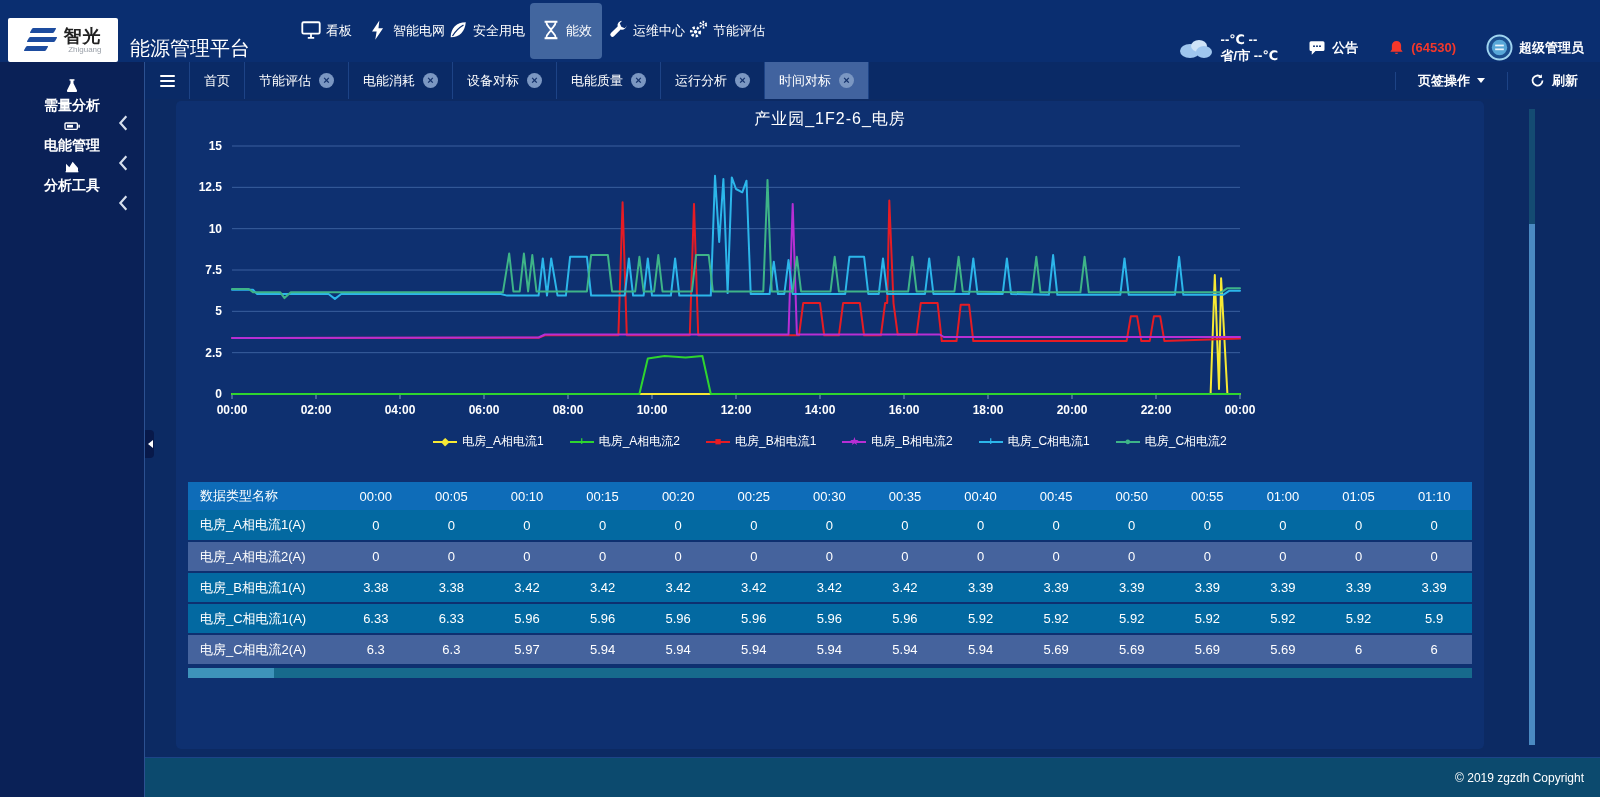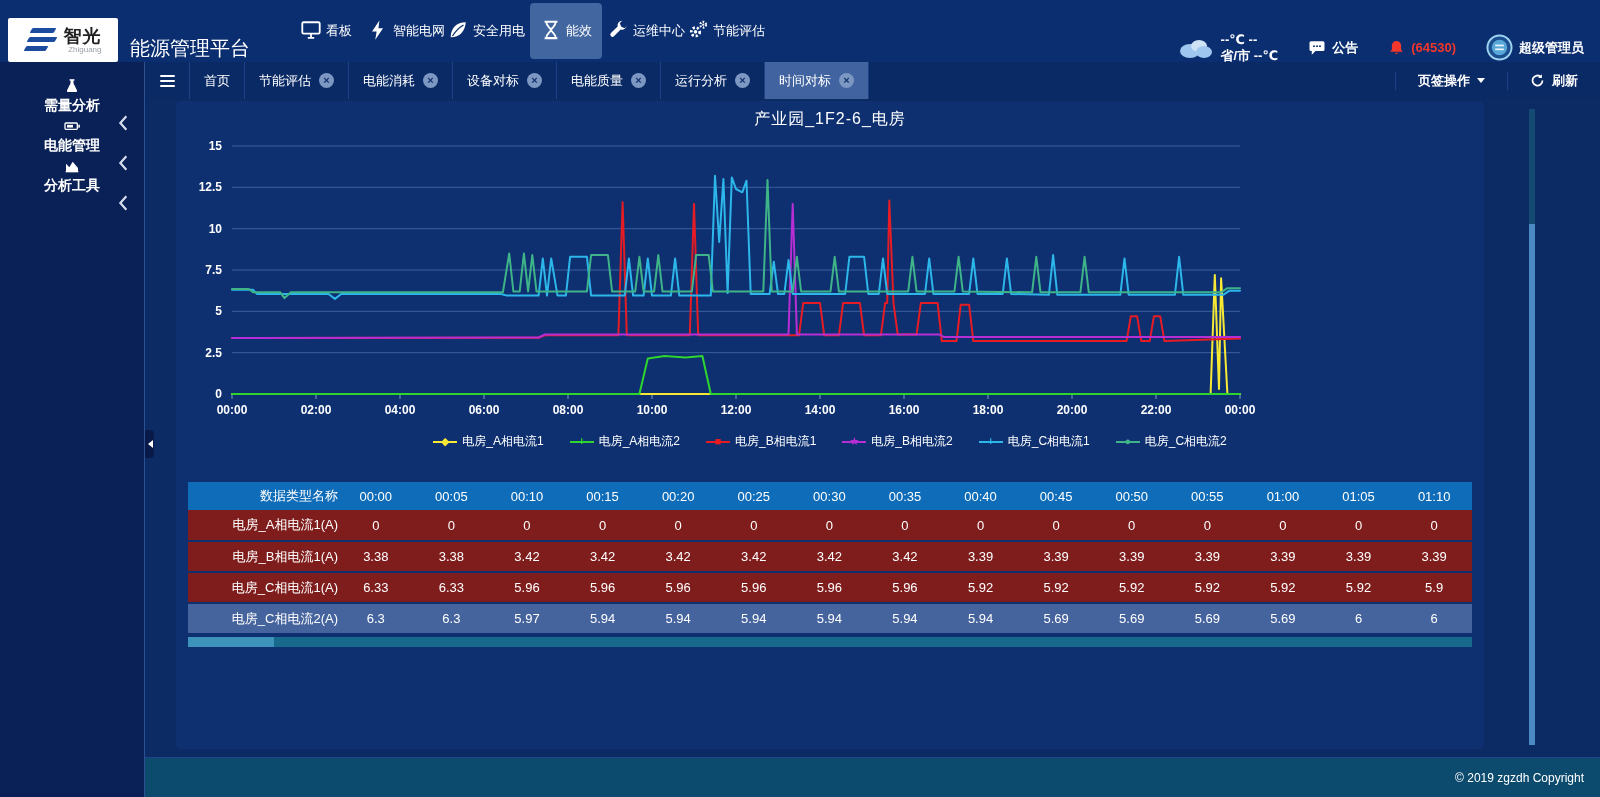--- a/index.html
+++ b/index.html
@@ -81,22 +81,22 @@
   .legend-item { display:flex; align-items:center; gap:5px; cursor:pointer; }
   .legend-marker { display:inline-flex; align-items:center; justify-content:center; width:24px; height:12px;
                    position:relative; font-size:11px; font-weight:bold; line-height:1; }
   .legend-marker::before { content:""; position:absolute; left:0; right:0; top:5px; height:2px; background:currentColor; }
   .legend-marker span { position:relative; }
 
   
   table { border-collapse:collapse; table-layout:fixed; width:1284px; margin-top:32px; }
   th,td { font-weight:normal; font-size:13px; text-align:center; padding:0; height:31px; }
   thead th { background:#0e6cb8; height:28px; }
-  th:first-child, td:first-child { width:150px; text-align:right; padding-left:5px; }
-  tr.dark td { background:#7f1d1d; }
+  th:first-child, td:first-child { width:150px; text-align:left; padding-left:12px; }
+  tr.dark td { background:#0369a1; }
   tr.lite td { background:#45639d; }
   tbody tr td { border-bottom:2px solid #0e3070; }
 
   .hscroll { width:1284px; height:10px; background:#176a8c; margin-top:2px; position:relative; }
   .hscroll .thumb { position:absolute; left:0; top:0; height:100%; width:86px; background:#3e93ba; }
 
   .vscroll { position:absolute; left:1384px; top:10px; width:6px; height:636px; background:#144b72; }
   .vscroll .thumb { position:absolute; left:0; top:115px; width:100%; height:521px; background:#4b8ac2; }
 
   
@@ -424,20 +424,38 @@
                 <td>0</td>
                 <td>0</td>
                 <td>0</td>
                 <td>0</td>
                 <td>0</td>
                 <td>0</td>
                 <td>0</td>
                 <td>0</td>
                 <td>0</td>
               </tr>
+              <tr class="lite">
+                <td>电房_A相电流2(A)</td>
+                <td>0</td>
+                <td>0</td>
+                <td>0</td>
+                <td>0</td>
+                <td>0</td>
+                <td>0</td>
+                <td>0</td>
+                <td>0</td>
+                <td>0</td>
+                <td>0</td>
+                <td>0</td>
+                <td>0</td>
+                <td>0</td>
+                <td>0</td>
+                <td>0</td>
+              </tr>
               <tr class="dark">
                 <td>电房_B相电流1(A)</td>
                 <td>3.38</td>
                 <td>3.38</td>
                 <td>3.42</td>
                 <td>3.42</td>
                 <td>3.42</td>
                 <td>3.42</td>
                 <td>3.42</td>
                 <td>3.42</td>

